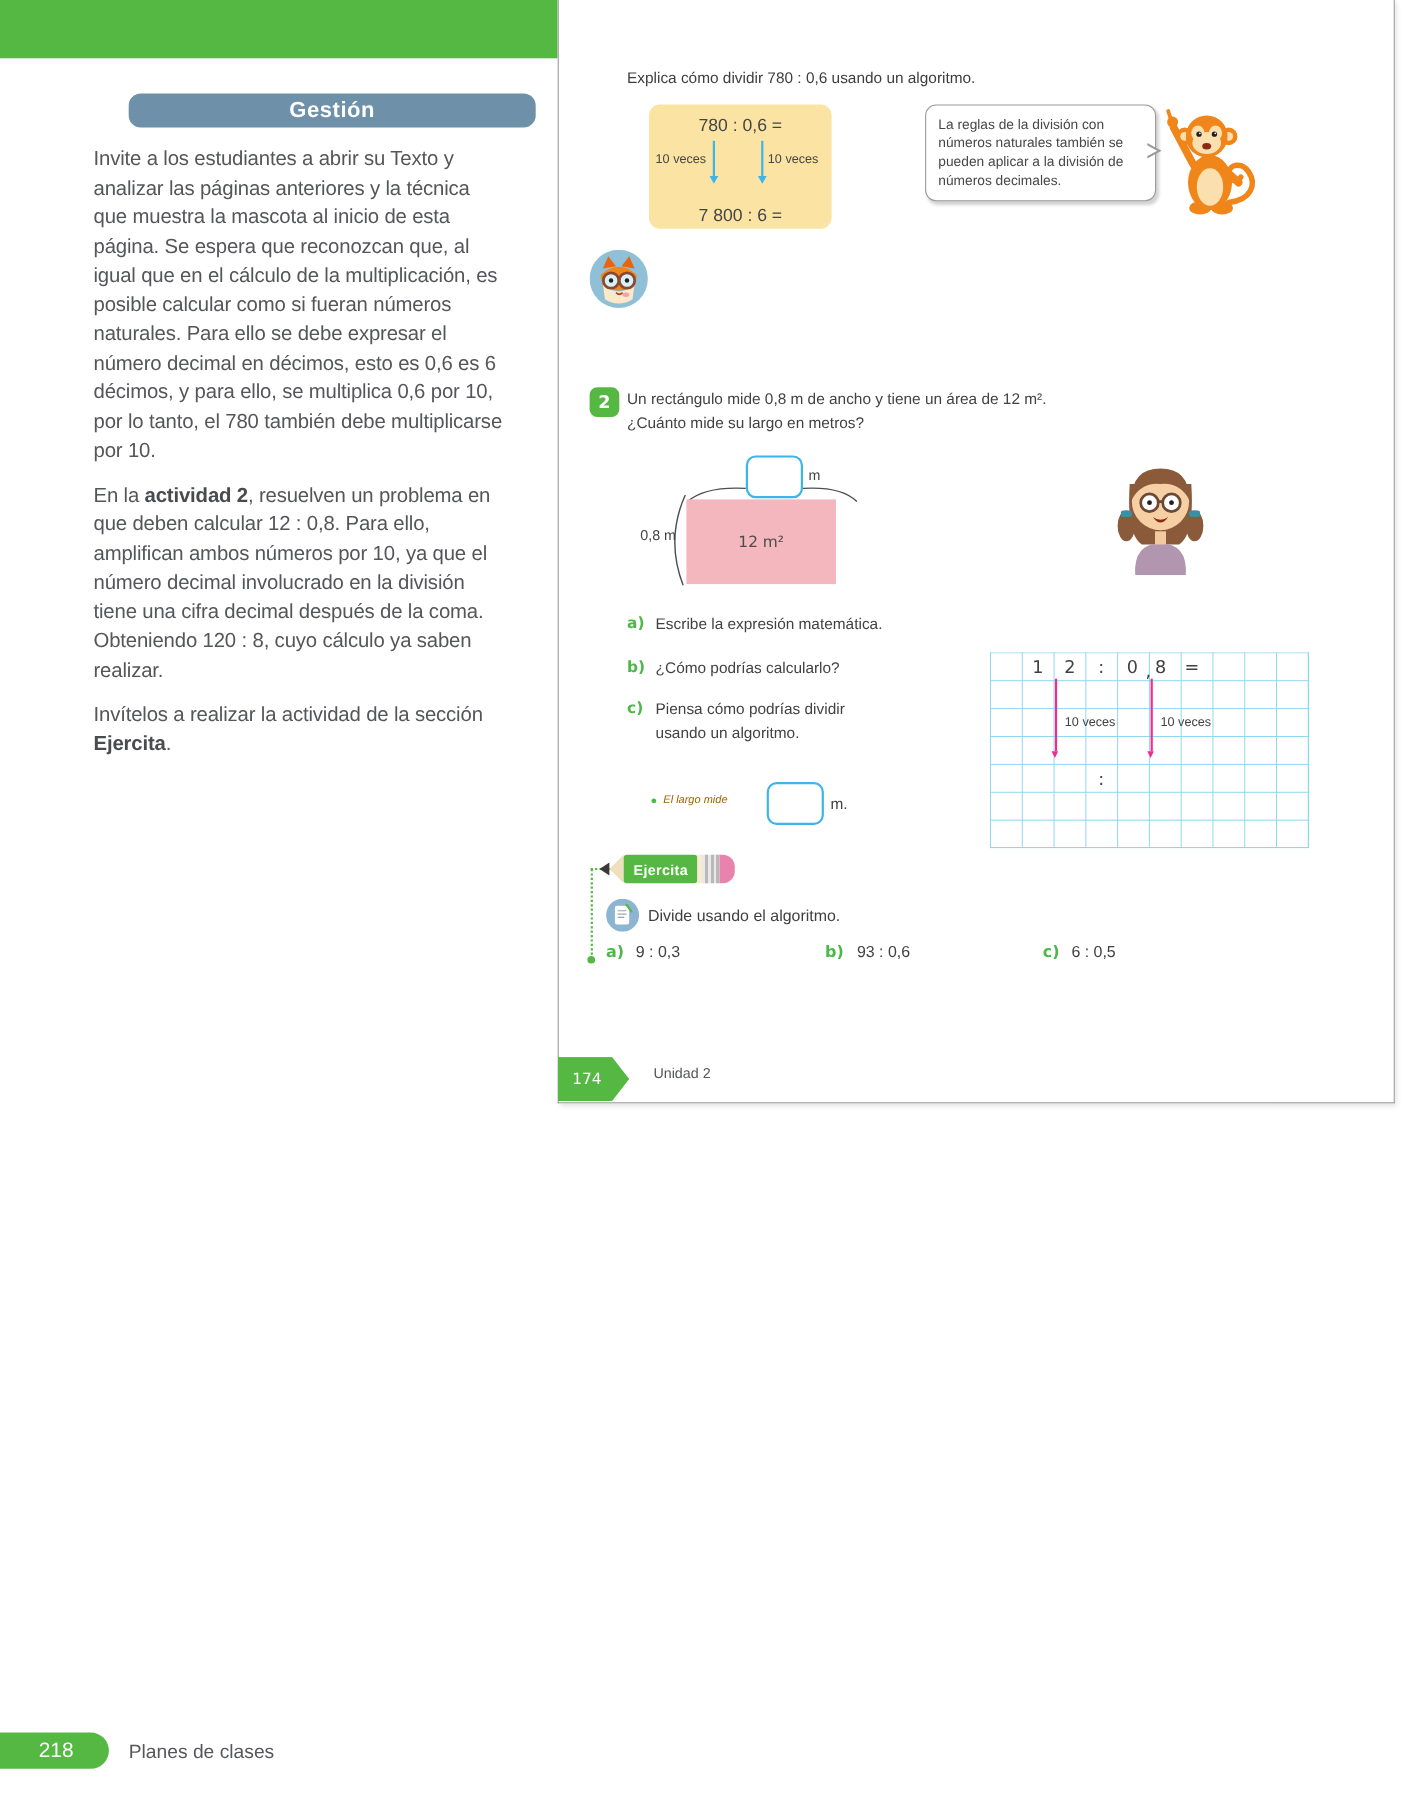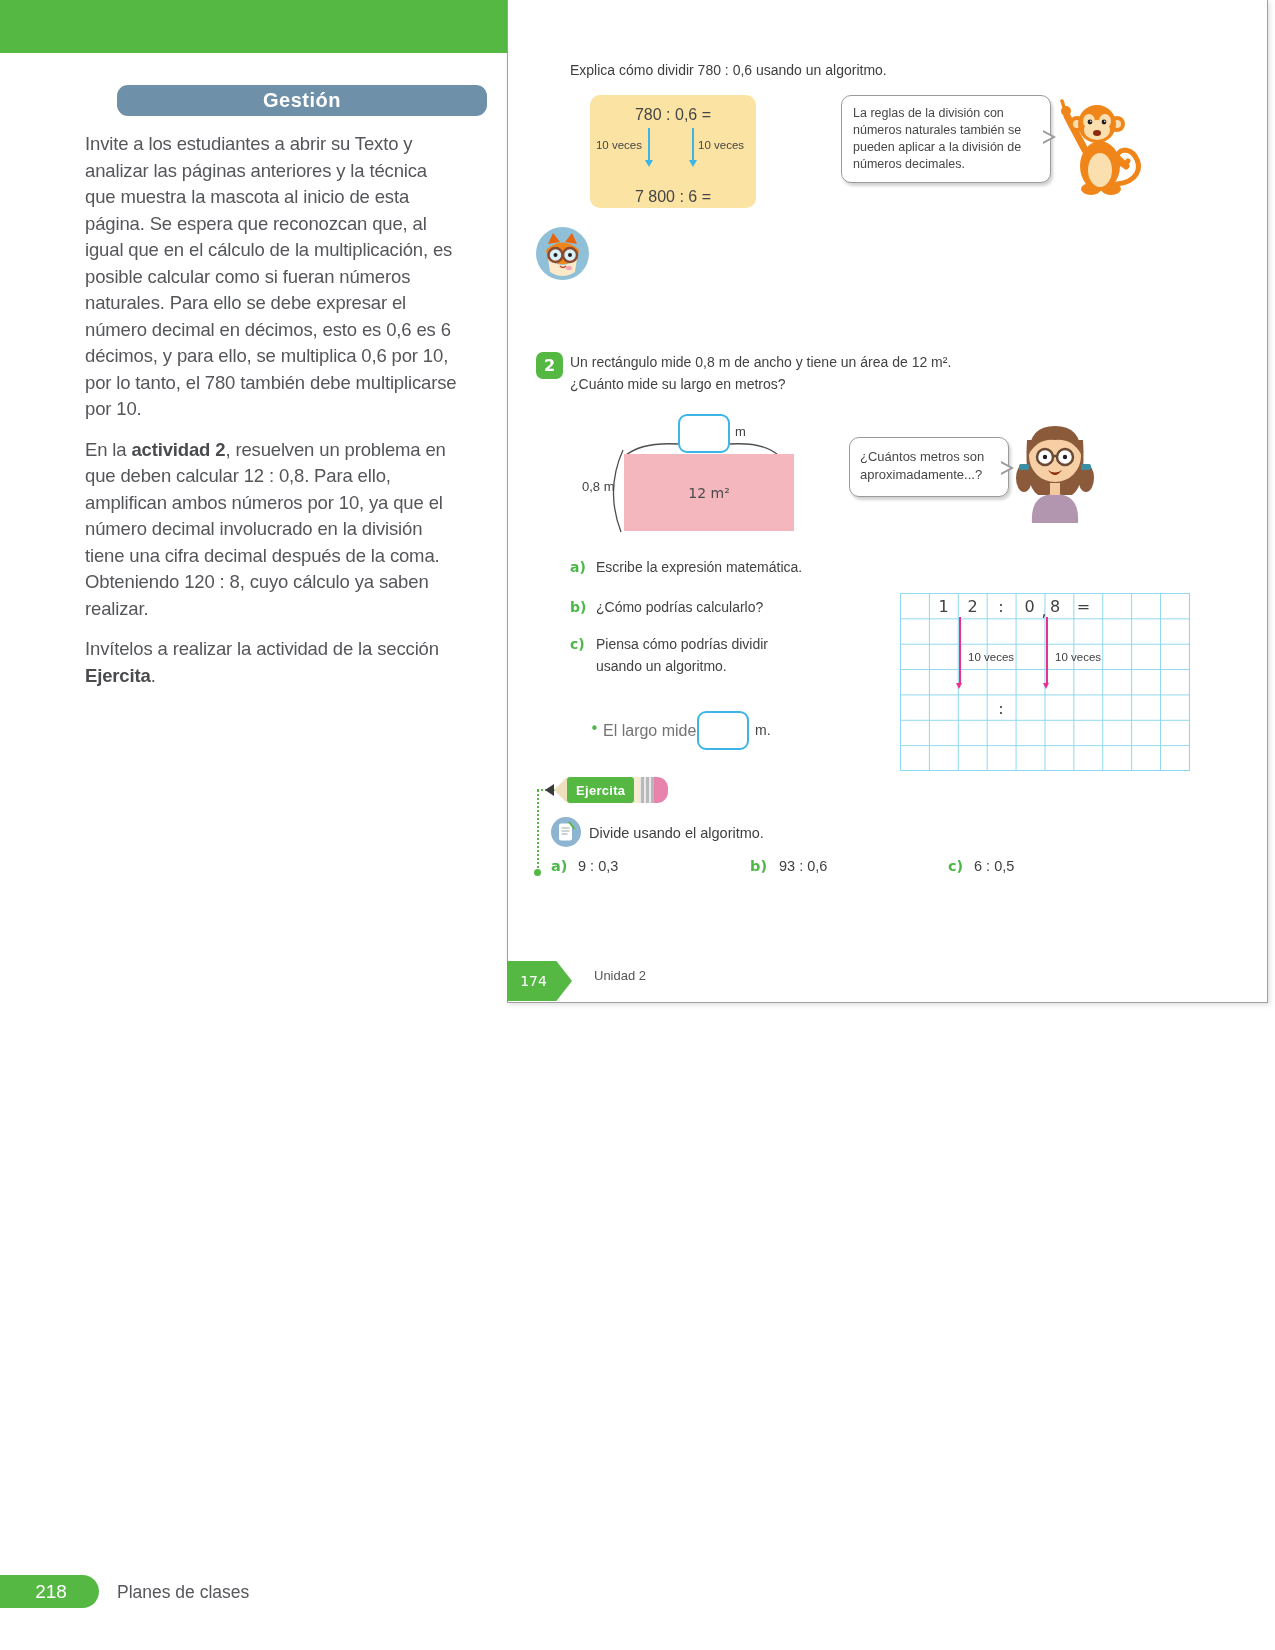--- a/index.html
+++ b/index.html
@@ -62,21 +62,21 @@
 
   
   .act-badge { left:28px; top:352px; width:27px; height:27px; background:#54b843; border-radius:7px;
                color:#fff; font-weight:bold; font-size:16px; display:flex; align-items:center; justify-content:center; }
   .act-l1 { left:62px; top:354px; font-size:14px; color:#424242; }
   .act-l2 { left:62px; top:376px; font-size:14px; color:#424242; }
 
   .answer-box { width:52px; height:39px; background:#fff; border:2.5px solid #3db5e6; border-radius:9px; }
   .ab1 { left:170px; top:414px; } .ab2 { left:189px; top:711px; }
   .m-label { left:227px; top:424px; font-size:13px; color:#424242; }
-  .pink-rect { left:116px; top:454px; width:170px; height:77px; background:#f3b7bd; display:flex;
+  .pink-rect { left:116px; top:454px; width:136px; height:77px; background:#f3b7bd; display:flex;
                align-items:center; justify-content:center; font-size:14px; color:#4c4c4c; }
   .width-label { left:74px; top:479px; font-size:13px; color:#424242; }
   .arcs { left:95px; top:400px; width:200px; height:145px; }
 
   
   .ltr { color:#4db848; font-weight:bold; font-size:14px; }
   .itx { color:#424242; font-size:14px; }
   .ia-l{left:62px;top:559px;} .ia-t{left:88px;top:559px;}
   .ib-l{left:62px;top:599px;} .ib-t{left:88px;top:599px;}
   .ic-l{left:62px;top:636px;} .ic-t{left:88px;top:636px;} .ic-t2{left:88px;top:658px;}
@@ -91,21 +91,21 @@
   .g-veces { position:absolute; font-size:11.5px; color:#414042; white-space:nowrap; transform:translateY(-50%); }
   .mg { position:absolute; }
   .mg .shaft { position:absolute; left:2px; top:0; width:1.6px; background:#ed2d90; }
   .mg .head  { position:absolute; left:-0.6px; width:0; height:0; border-left:3.5px solid transparent;
                border-right:3.5px solid transparent; border-top:6px solid #ed2d90; }
   .mg1 { left:57px; top:24px; } .mg2 { left:144px; top:24px; }
   .mg .shaft { height:66px; } .mg .head { top:66px; }
 
   
   .bullet { left:82px; top:720px; color:#4db848; font-size:15px; }
-  .largo-t { left:95px; top:722px; font-size:16px; color:#737373; }
+  .largo-t { left:95px; top:722px; font-size:10px; color:#a16207;font-style:italic; }
   .largo-u { left:247px; top:722px; font-size:14px; color:#424242; }
 
   
   .dot-v { left:29px; top:790px; height:78px; width:0; border-left:2px dotted #54b843; }
   .dot-h { left:29px; top:789px; width:18px; height:0; border-top:2px dotted #54b843; }
   .dot-end { left:26px; top:869px; width:7px; height:7px; border-radius:50%; background:#54b843; }
   .pencil { left:37px; top:777px; height:26px; display:flex; align-items:center; }
   .p-point { width:0; height:0; border-top:6px solid transparent; border-bottom:6px solid transparent;
              border-right:9px solid #3a3a3a; }
   .p-wood  { width:0; height:0; border-top:13px solid transparent; border-bottom:13px solid transparent;
@@ -223,24 +223,20 @@
     <path d="M 20 50 Q 2 90 18 132" fill="none" stroke="#4e4e4e" stroke-width="1.3"></path>
   </svg>
 
   <div class="abs answer-box ab1"></div>
   <div class="abs m-label bk">m</div>
   <div class="abs pink-rect">
     <span>12 m²</span>
   </div>
   <div class="abs width-label bk">0,8 m</div>
 
-  <div class="bubble girl-bubble bk">
-    <div>¿Cuántos metros son</div>
-    <div>aproximadamente...?</div>
-  </div>
 
   <svg class="abs" style="left:504px;top:398px" width="86" height="125" viewBox="0 0 86 125">
     <path d="M15 42 Q12 88 26 97 L60 97 Q74 88 71 42 Z" fill="#8a5a3b"></path>
     <ellipse cx="12" cy="80" rx="8" ry="14" fill="#8a5a3b"></ellipse>
     <ellipse cx="74" cy="80" rx="8" ry="14" fill="#8a5a3b"></ellipse>
     <rect x="7" y="66" width="10" height="6" rx="2" fill="#3a8fa3"></rect>
     <rect x="69" y="66" width="10" height="6" rx="2" fill="#3a8fa3"></rect>
     <path d="M20 125 Q18 96 43 96 Q68 96 66 125 Z" fill="#b295ae"></path>
     <rect x="38" y="85" width="10" height="12" fill="#f3c9a2"></rect>
     <circle cx="43" cy="58" r="26" fill="#f6cfa4"></circle>

